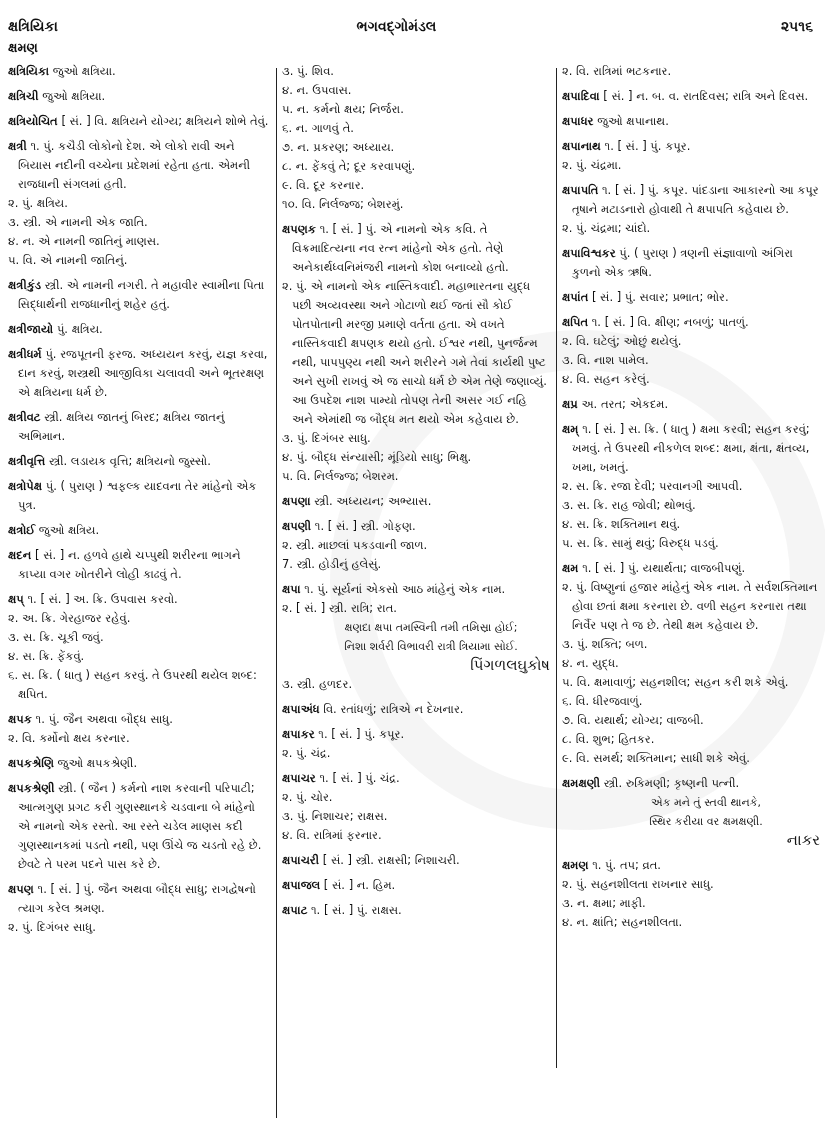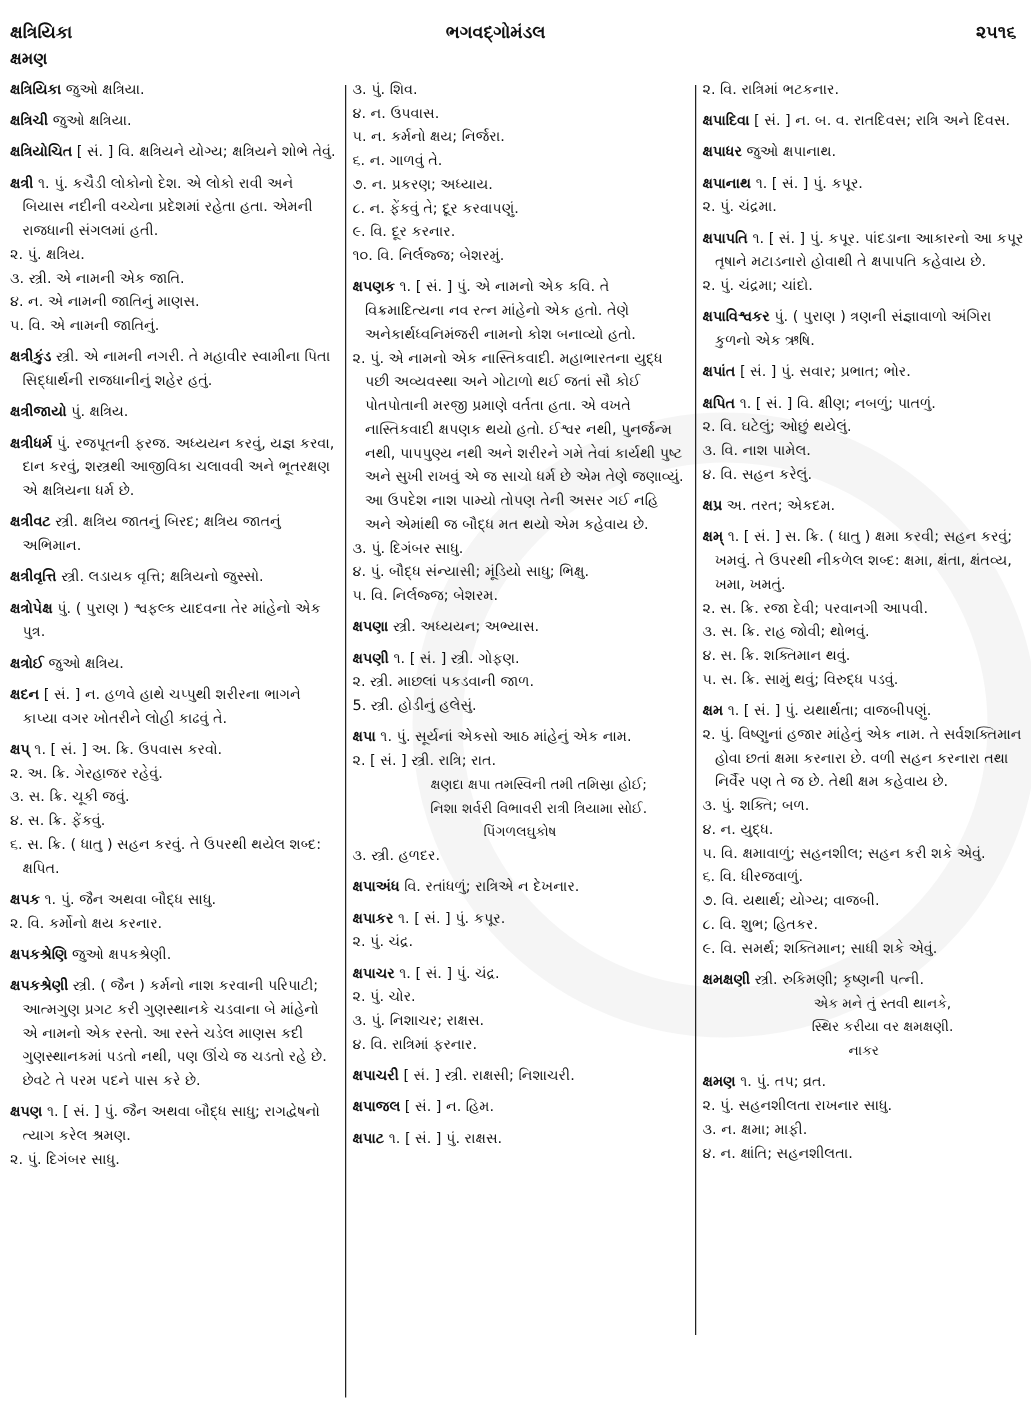--- a/index.html
+++ b/index.html
@@ -15,21 +15,21 @@
   .col2 { left:282px; width:268px; }
   .col3 { left:562px; width:258px; }
   .divider { position:absolute; top:68px; width:1px; background:#222; }
   .div1 { left:276px; height:1050px; }
   .div2 { left:556px; height:1000px; }
   .entry { margin-bottom:6px; }
   .line { text-indent:-10px; padding-left:10px; }
   .hw { font-weight:bold; }
   .sub { padding-left:10px; }
   .quote { padding-left:30px; font-size:11px;text-align:center; }
-  .src { text-align:center; font-size:11px; }
+  .src { text-align:right; font-size:15px; }
   .watermark { position:absolute; left:330px; top:330px; width:420px; height:420px;
                border-radius:50%; border:40px solid #f1f1f1; opacity:0.7; pointer-events:none; }
 </style>
 </head>
 <body>
 
 <div class="header">
   <div class="hdr-left">ક્ષત્રિયિકા</div>
   <div class="hdr-left2">ક્ષમણ</div>
   <div class="hdr-center">ભગવદ્ગોમંડલ</div>
@@ -120,21 +120,21 @@
       <div class="sub line">૩. પું. દિગંબર સાધુ.</div>
       <div class="sub line">૪. પું. બૌદ્ધ સંન્યાસી; મૂંડિયો સાધુ; ભિક્ષુ.</div>
       <div class="sub line">૫. વિ. નિર્લજ્જ; બેશરમ.</div>
     </div>
     <div class="entry">
       <div class="line"><span class="hw">ક્ષપણા</span> <span>સ્ત્રી. અધ્યયન; અભ્યાસ.</span></div>
     </div>
     <div class="entry">
       <div class="line"><span class="hw">ક્ષપણી</span> <span>૧. [ સં. ] સ્ત્રી. ગોફણ.</span></div>
       <div class="sub line">૨. સ્ત્રી. માછલાં પકડવાની જાળ.</div>
-      <div class="sub line">5. સ્ત્રી. હોડીનું હલેસું.</div>
+      <div class="sub line">7. સ્ત્રી. હોડીનું હલેસું.</div>
     </div>
     <div class="entry">
       <div class="line"><span class="hw">ક્ષપા</span> <span>૧. પું. સૂર્યનાં એકસો આઠ માંહેનું એક નામ.</span></div>
       <div class="sub line">૨. [ સં. ] સ્ત્રી. રાત્રિ; રાત.</div>
       <div class="quote">ક્ષણદા ક્ષપા તમસ્વિની તમી તમિસ્રા હોઈ;</div>
       <div class="quote">નિશા શર્વરી વિભાવરી રાત્રી ત્રિયામા સોઈ.</div>
       <div class="src">પિંગળલઘુકોષ</div>
       <div class="sub line">૩. સ્ત્રી. હળદર.</div>
     </div>
     <div class="entry">

